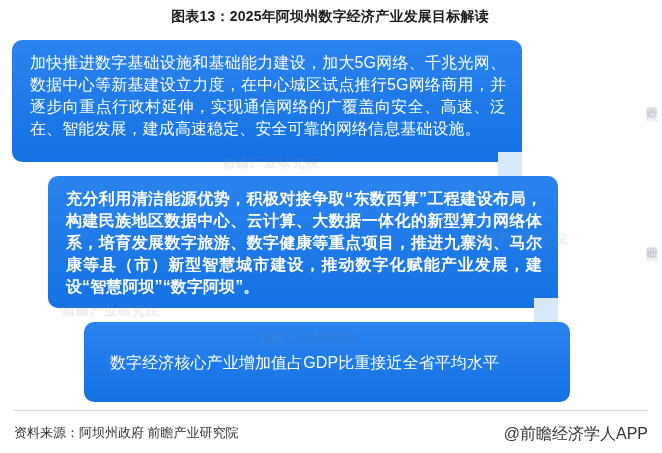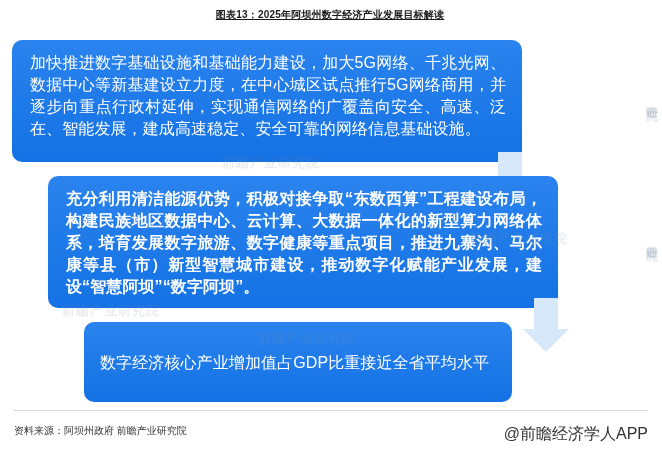--- a/index.html
+++ b/index.html
@@ -20,25 +20,24 @@
     height: 453px;
     background: #ffffff;
     box-sizing: border-box;
   }
   .title {
     position: absolute;
     top: 8px;
     left: 0;
     width: 660px;
     text-align: center;
-    font-size: 10px;
+    font-size: 14px;
     font-weight: bold;
     color: #1a1a1a;
     letter-spacing: 0.2px;
-    text-decoration: underline;
   }
   .boxes {
     position: absolute;
     top: 34px;
     left: 0;
     width: 662px;
     height: 380px;
   }
   .box {
     position: absolute;
@@ -64,25 +63,25 @@
     width: 510px;
     height: 132px;
     background: #1f7bea;
     background: linear-gradient(180deg, #2a83ee 0%, #1472e4 100%);
     padding: 12px 16px 10px 18px;
     font-weight: bold;
   }
   .box-3 {
     left: 84px;
     top: 288px;
-    width: 428px;
+    width: 486px;
     height: 80px;
     background: #1f7bea;
     background: linear-gradient(180deg, #2a83ee 0%, #1472e4 100%);
-    padding: 12px 16px 10px 16px;
+    padding: 12px 16px 10px 26px;
     display: flex;
     align-items: center;
   }
   .box-text {
     display: block;
     white-space: pre-wrap;
     text-align: justify;
     text-justify: inter-ideograph;
   }
   .box-3 .box-text {
@@ -145,21 +144,21 @@
     position: absolute;
     left: 14px;
     top: 410px;
     width: 634px;
     border-top: 1px solid #d9d9d9;
   }
   .source {
     position: absolute;
     left: 14px;
     top: 424px;
-    font-size: 10px;
+    font-size: 13px;
     color: #333333;
     text-align: center;
   }
   .credit {
     position: absolute;
     right: 14px;
     top: 424px;
     font-size: 16px;
     color: #333333;
   }

